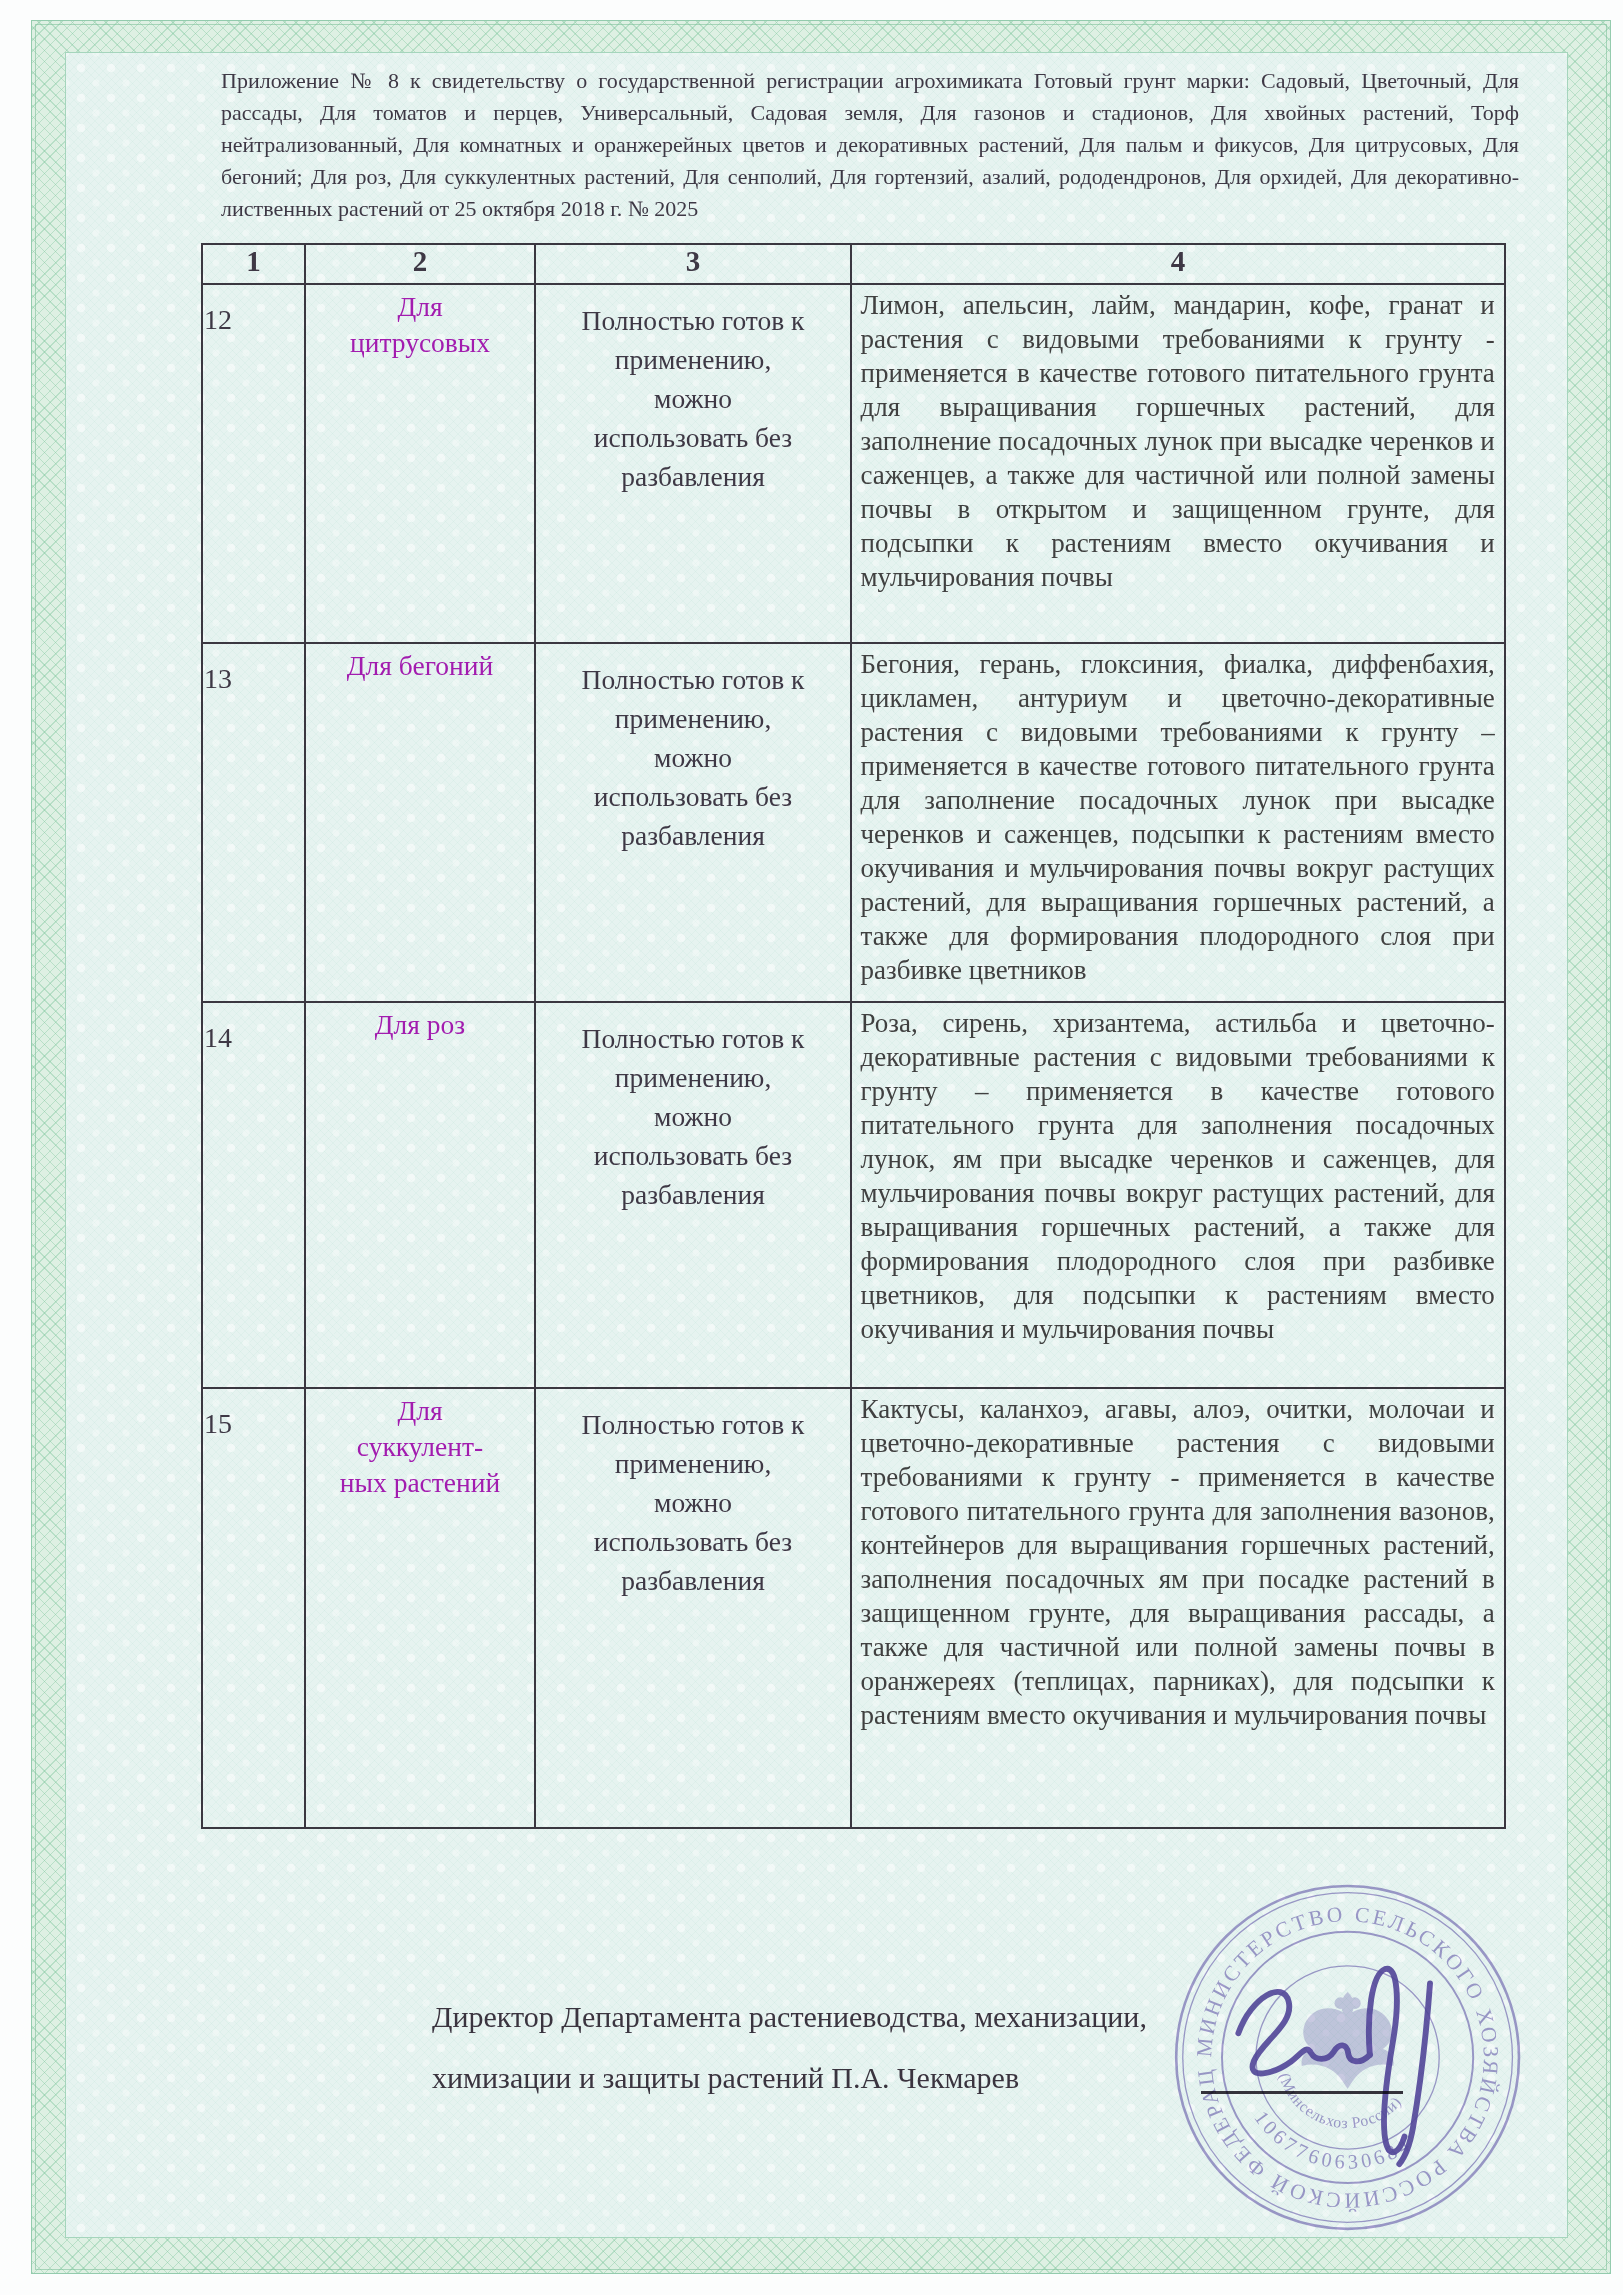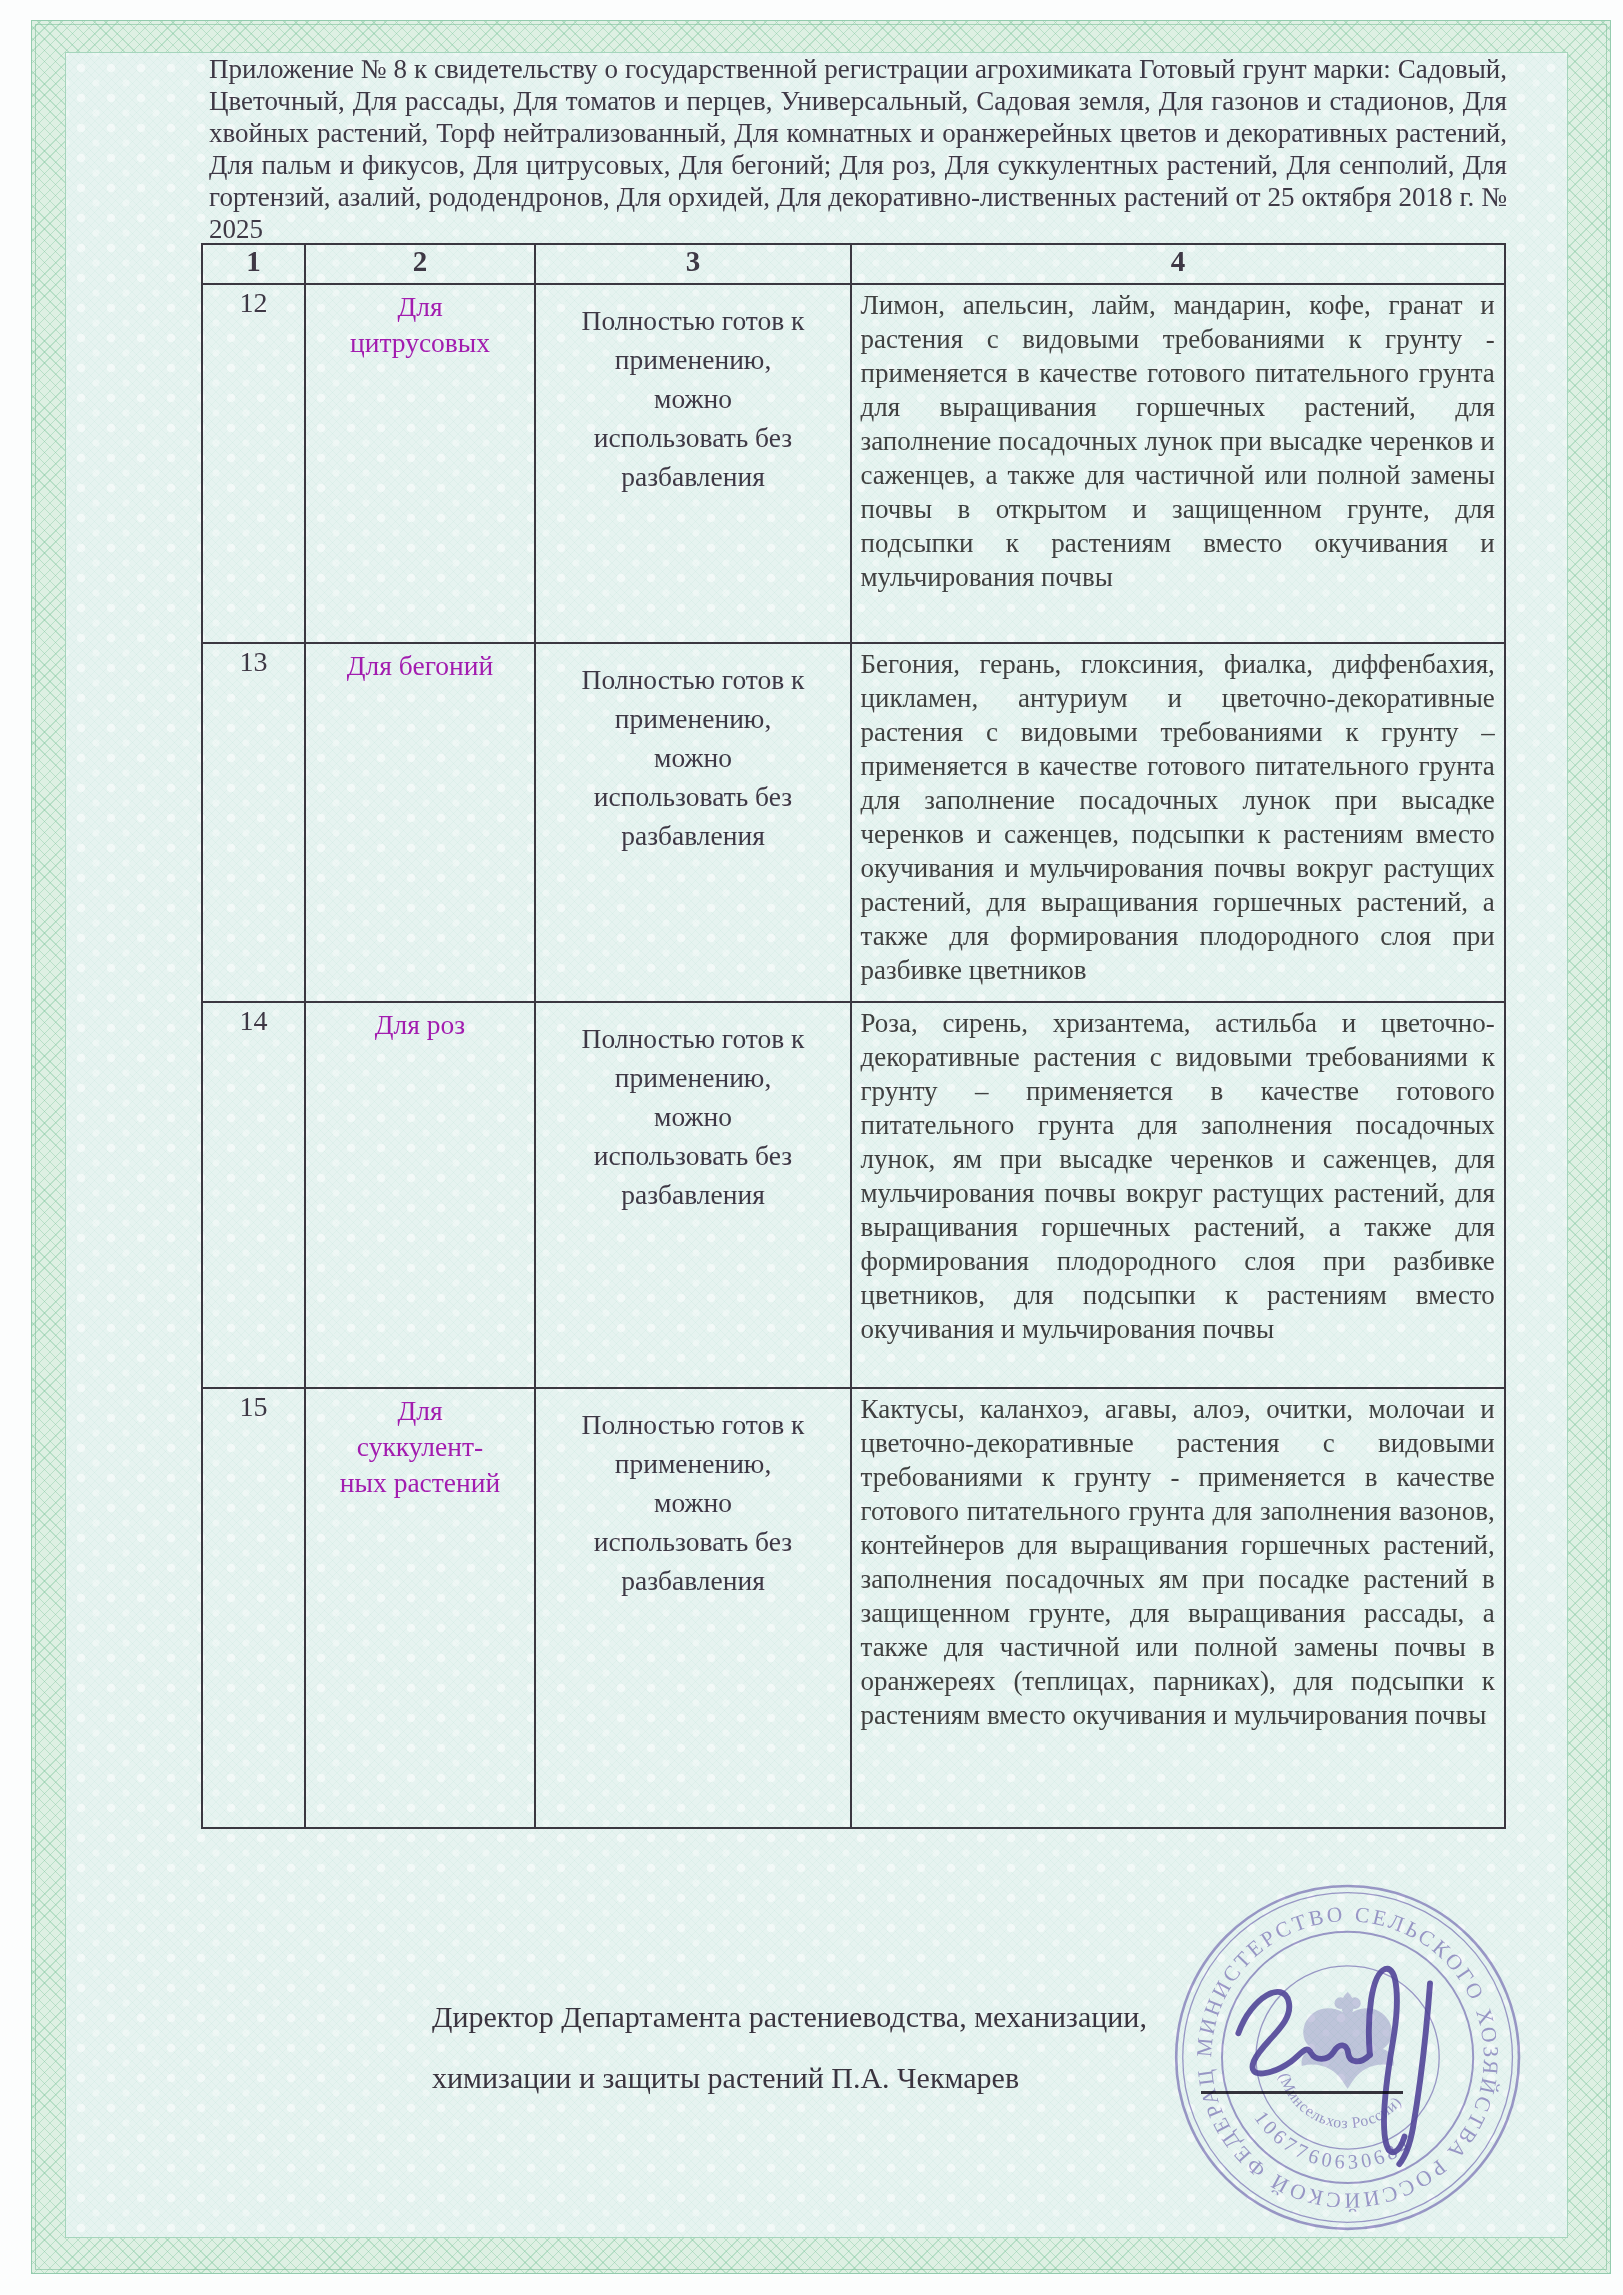--- a/index.html
+++ b/index.html
@@ -18,28 +18,28 @@
   .inner{position:absolute;left:65px;top:52px;width:1501px;height:2184px;
         border:1.3px solid #a5d5bc;
         background:
           radial-gradient(circle, rgba(255,255,255,.5) 0 3.9px, transparent 4.6px),
           radial-gradient(circle, rgba(255,255,255,.35) 0 3.3px, transparent 3.9px),
           repeating-linear-gradient(45deg, rgba(150,210,190,.10) 0 0.7px, transparent 0.7px 5.9px),
           repeating-linear-gradient(-45deg, rgba(150,210,190,.10) 0 0.7px, transparent 0.7px 5.9px),
           #e6f3f0;
         background-size:30px 30px, 30px 30px, auto, auto, auto;
         background-position:0 0, 15px 15px, 0 0, 0 0, 0 0;}
-  .intro{position:absolute;left:203px;top:47px;width:1298px;margin:6px;
-        font-size:27px;line-height:32px;text-align:justify;color:#3e3845;}
+  .intro{position:absolute;left:203px;top:47px;width:1298px;margin:18px;
+        font-size:22px;line-height:32px;text-align:justify;color:#3e3845;}
   table.doc{position:absolute;left:201px;top:243px;width:1304px;border-collapse:collapse;
         table-layout:fixed;background:transparent;}
   table.doc td, table.doc th{border:2px solid #3a3740;vertical-align:top;overflow:hidden;}
   th.hd{height:38px;font-size:29px;font-weight:700;text-align:center;vertical-align:middle;
         color:#3e3845;padding:0;}
-  td.c-num{font-size:28px;text-align:center;padding-top:2px;color:#3e3845;}
+  td.c-num{font-size:28px;padding-top:19px;color:#3e3845;}
   td.c-name{font-size:27.5px;line-height:36px;text-align:center;padding-top:3.9px;
         white-space:pre-line;color:#a21caf;}
   td.c-ready{font-size:27.5px;line-height:39px;text-align:center;padding-top:16px;
         white-space:pre-line;color:#3e3845;}
   td.c-desc{font-size:27px;line-height:34px;text-align:justify;padding:2.6px 9.2px 2.6px 8.5px;
         color:#404040;}
   tr.r12{height:359px;} tr.r13{height:359px;} tr.r14{height:386px;} tr.r15{height:440px;}
   .sig1{position:absolute;left:432px;top:2000px;font-size:30px;color:#3a343f;}
   .sig2{position:absolute;left:432px;top:2061px;font-size:30px;color:#3a343f;text-align:right;}
   .sig-underline{position:absolute;left:1201px;top:2091px;width:202px;height:2.6px;

